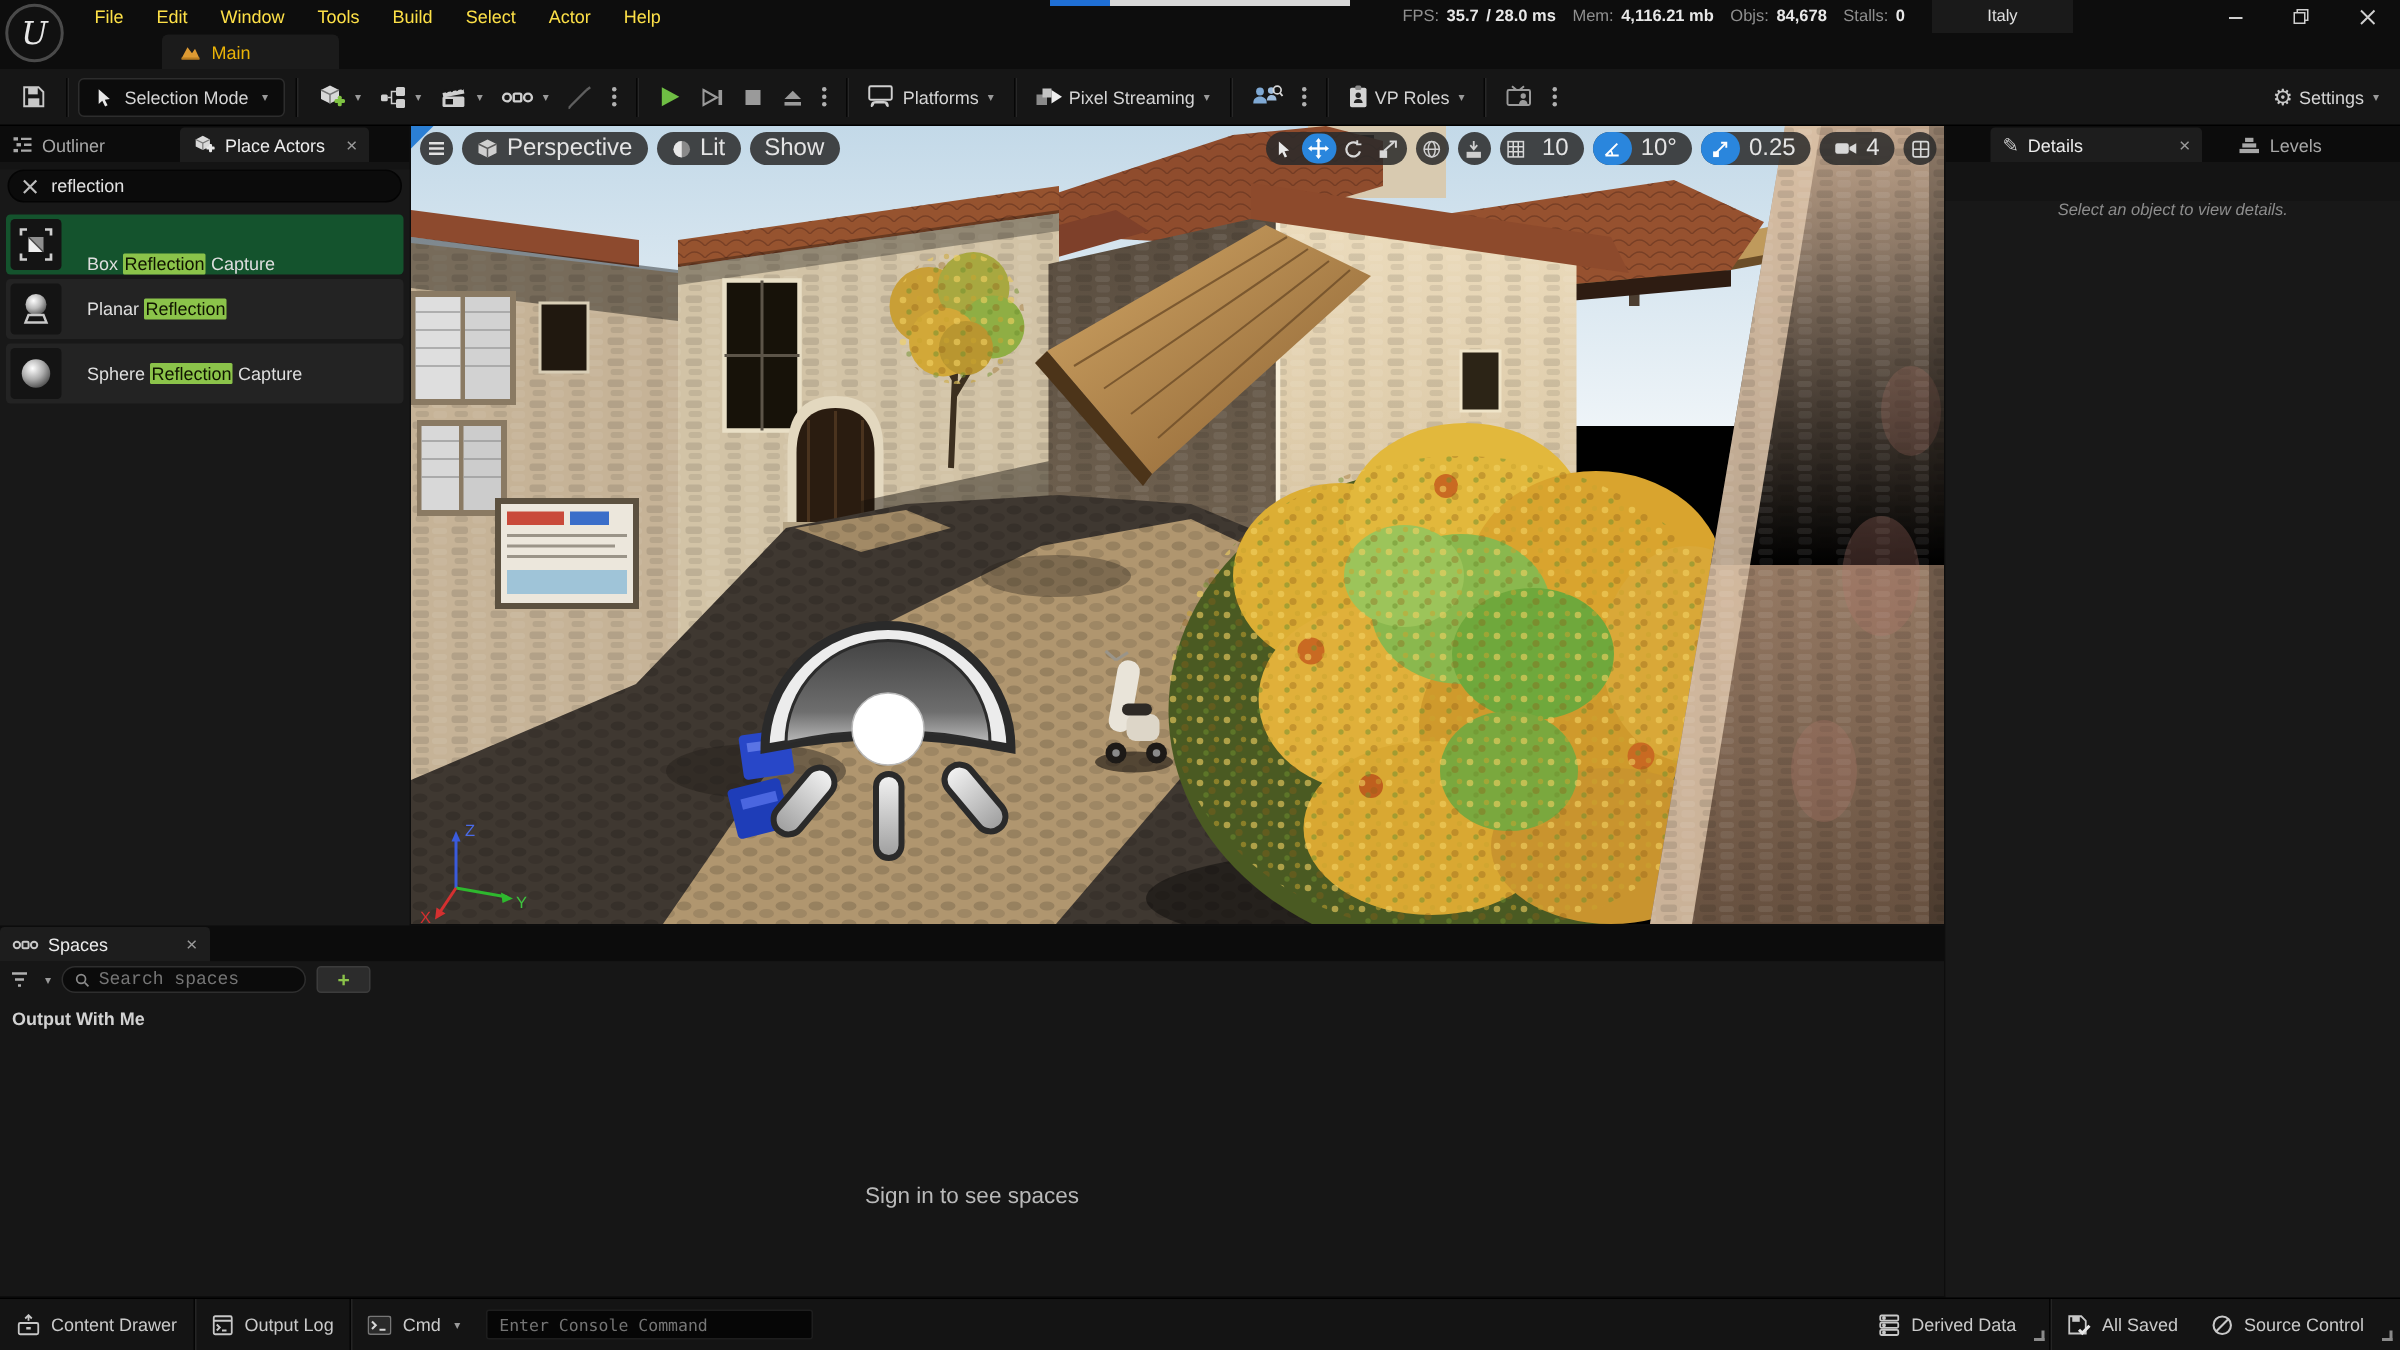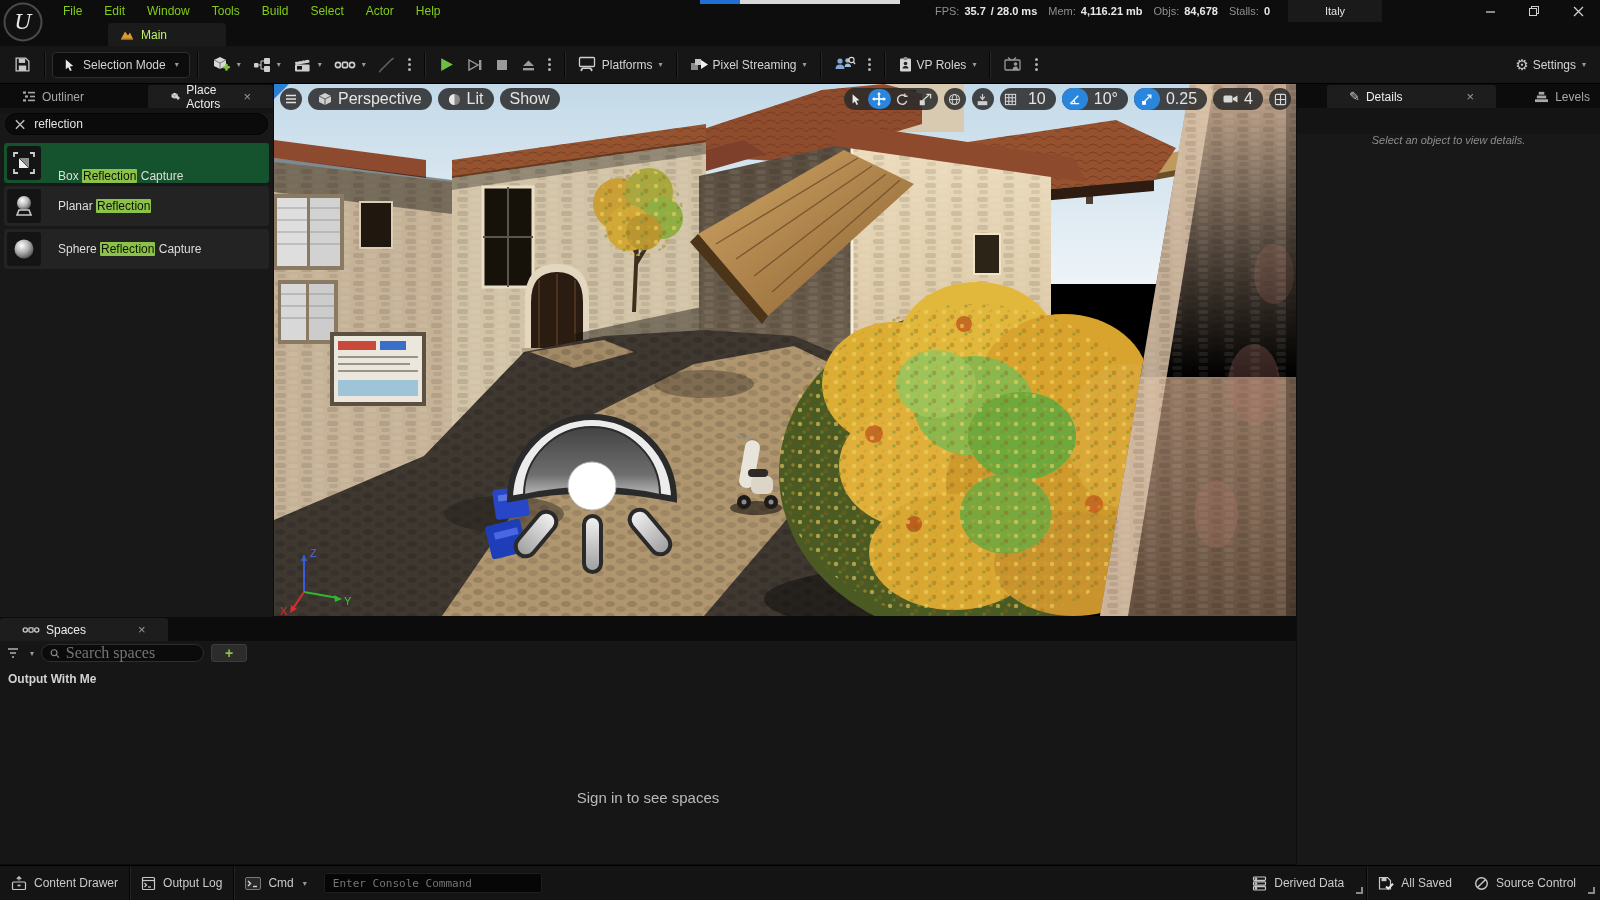--- a/index.html
+++ b/index.html
@@ -6,56 +6,56 @@
   html,body { width:1600px; height:900px; background:#0d0d0d; overflow:hidden;
     font-family:"Liberation Sans", sans-serif; }
   body { position:relative; color:#d0d0d0; }
   svg { display:block; }
 
   
   .titlebar { position:absolute; top:0; left:0; width:1600px; height:22px;
     background:#0d0d0d; display:flex; align-items:center; }
   .ue-logo { position:absolute; left:3px; top:2px; width:40px; height:40px; z-index:6; }
   .menus { display:flex; margin-left:52px; }
-  .menu-item { padding:0 11px; font-size:12px; color:#84cc16; height:22px; line-height:22px; }
+  .menu-item { padding:0 11px; font-size:12px; color:#fde047; height:22px; line-height:22px; }
   .progress { position:absolute; left:700px; top:0; width:200px; height:4px;
     background:#d8d8d8; overflow:hidden; }
   .progress-fill { height:100%; background:#1f6fd4; }
   .stats { position:absolute; right:330px; top:0; height:22px; display:flex;
     align-items:center; gap:5px; font-size:11px; color:#8f8f8f; white-space:nowrap; }
   .stats b { color:#e8e8e8; font-weight:700; }
   .italy-btn { position:absolute; right:218px; top:0; width:94px; height:22px;
     background:#1a1a1a; display:flex; align-items:center; justify-content:center;
     font-size:11px; color:#e0e0e0; }
   .winbtns { position:absolute; right:0; top:0; height:22px; display:flex; }
   .winbtn { width:44px; height:22px; display:flex; align-items:center; justify-content:center; color:#cfcfcf; }
 
   
   .tabrow { position:absolute; top:22px; left:0; width:1600px; height:24px; background:#0d0d0d; }
   .main-tab { position:absolute; left:108px; bottom:0; width:118px; height:23px;
     background:#1b1b1b; border-radius:4px 4px 0 0; display:flex; align-items:center;
-    gap:7px; padding:0 12px; font-size:12px; color:#bef264; }
+    gap:7px; padding:0 12px; font-size:12px; color:#eab308; }
 
   
   .toolbar { position:absolute; top:46px; left:0; width:1600px; height:38px;
     background:#161616; border-bottom:1px solid #000; display:flex; align-items:center; padding:0 8px;justify-content:flex-end; }
   .tb-sep { width:1px; height:26px; background:#060606; box-shadow:1px 0 0 #272727; margin:0 7px; }
   .tb-btn { height:26px; display:flex; align-items:center; gap:4px; padding:0 6px;
     border-radius:3px; color:#c8c8c8; }
   .selmode { height:26px; background:#0c0c0c; border:1px solid #2d2d2d; border-radius:4px;
     display:flex; align-items:center; gap:7px; padding:0 10px; font-size:12px; color:#e6e6e6; }
   .tb-label { font-size:12px; color:#d4d4d4; }
   .chev { font-size:8px; color:#9a9a9a; margin-left:2px; }
   .kebab { display:flex; flex-direction:column; gap:2px; padding:0 6px; }
   .kebab i { width:3px; height:3px; border-radius:50%; background:#b0b0b0; }
   .spacer { flex:1; }
 
   
   .ptabs { height:24px; background:#0c0c0c; display:flex; align-items:flex-end; }
-  .ptab { height:23px; display:flex; align-items:center; gap:6px; padding:0 22px;
+  .ptab { height:23px; display:flex; align-items:center; gap:6px; padding:0 8px;
     font-size:12px; color:#a8a8a8; }
   .ptab.active { background:#1d1d1d; color:#ececec; border-radius:3px 3px 0 0; }
   .tab-x { color:#9a9a9a; font-size:13px; margin-left:8px; }
   .panel-body { background:#181818; height:calc(100% - 24px); position:relative; }
 
   
   .left-panel { position:absolute; left:0; top:84px; width:273px; height:532px; background:#141414; }
   .search-pill { margin:5px 5px 8px; height:22px; background:#0b0b0b; border:1px solid #040404;
     border-radius:12px; display:flex; align-items:center; gap:9px; padding:0 9px; }
   .search-pill input { background:transparent; border:0; outline:0; color:#e2e2e2;
@@ -91,22 +91,22 @@
   
   .right-panel { position:absolute; left:1297px; top:84px; width:303px; height:780px; background:#141414; }
   .right-panel .ptabs { padding-left:30px; }
   .empty-msg { text-align:center; margin-top:26px; font-size:11px; font-style:italic; color:#8d8d8d; }
 
   
   .spaces-panel { position:absolute; left:0; top:617px; width:1296px; height:247px; background:#141414; }
   .sp-row { height:24px; background:#161616; display:flex; align-items:center; gap:7px; padding:0 7px; }
   .sp-search { width:163px; height:18px; background:#0b0b0b; border:1px solid #2e2e2e;
     border-radius:10px; display:flex; align-items:center; gap:6px; padding:0 8px; }
-  .sp-search input { background:transparent; border:0; outline:0; color:#bdbdbd; font-size:16px;
-    width:100%; font-family:Liberation Serif, serif; }
+  .sp-search input { background:transparent; border:0; outline:0; color:#bdbdbd; font-size:12px;
+    width:100%; font-family:Liberation Mono, monospace; }
   .plus-btn { width:36px; height:18px; background:#2c2c2c; border:1px solid #3c3c3c; border-radius:3px;
     color:#8bc34a; font-size:14px; font-weight:700; display:flex; align-items:center; justify-content:center; }
   .section-label { margin:7px 8px; font-size:12px; font-weight:700; color:#d2d2d2; }
   .signin { position:absolute; left:0; top:148px; width:100%; text-align:center; font-size:15px; color:#b9b9b9; }
 
   
   .statusbar { position:absolute; left:0; top:865px; width:1600px; height:35px; background:#141414;
     border-top:1px solid #000; display:flex; align-items:center; font-size:12px; color:#cacaca; }
   .sb-btn { display:flex; align-items:center; gap:7px; padding:0 11px; height:100%; white-space:nowrap; }
   .sb-sep { width:1px; height:100%; background:#050505; box-shadow:1px 0 0 #242424; }

